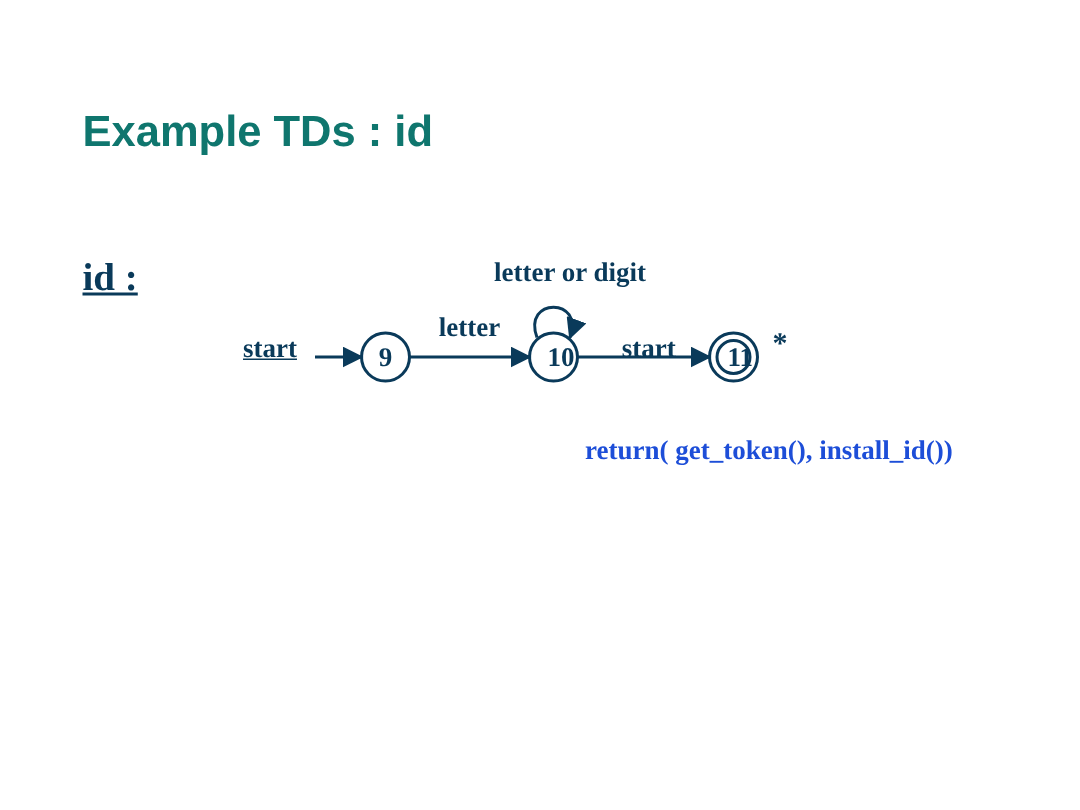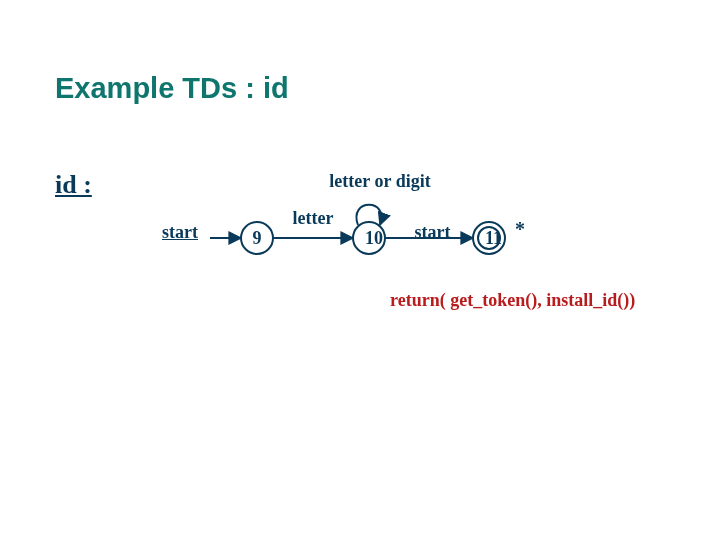--- a/index.html
+++ b/index.html
@@ -35,21 +35,21 @@
     position: absolute;
     font-size: 18px;
     font-weight: bold;
     color: #0a3a5a;
     text-align: center;
   }
   .action {
     position: absolute;
     font-size: 18px;
     font-weight: bold;
-    color: #b91c1c;
+    color: #1d4ed8;
   }
   .svg-wrap {
     position: absolute;
     left: 0;
     top: 0;
   }
 </style>
 </head>
 <body>
 

